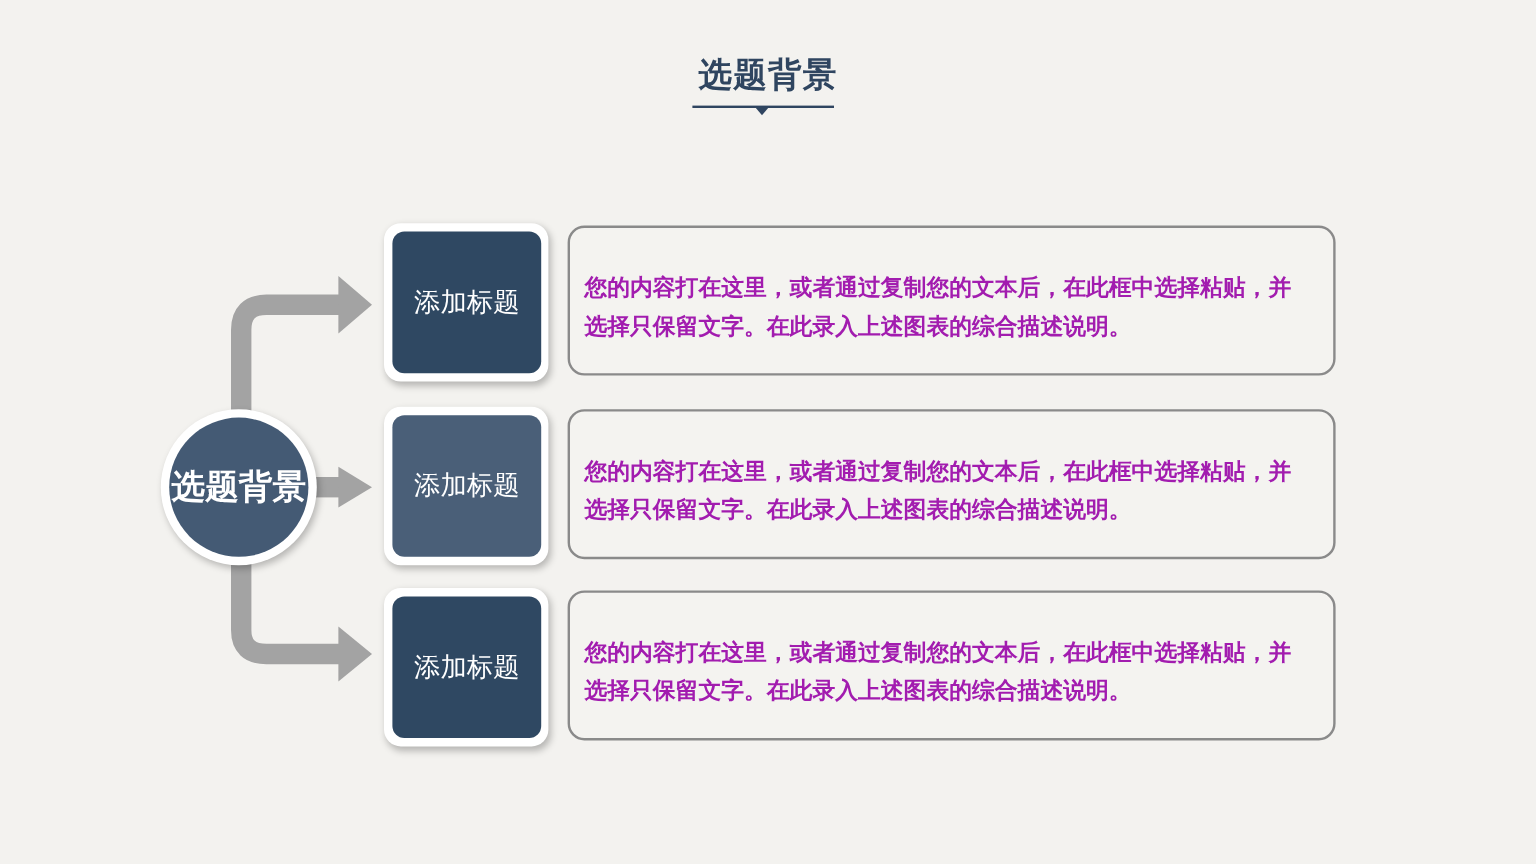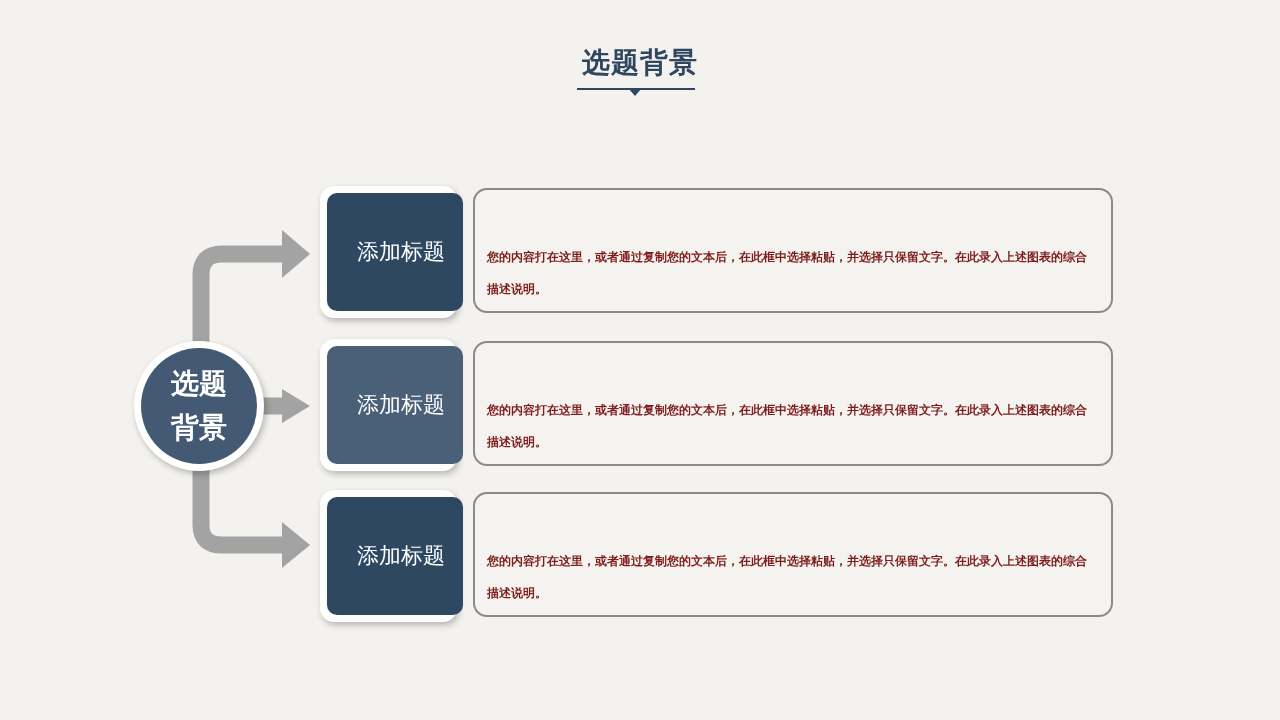--- a/index.html
+++ b/index.html
@@ -8,29 +8,29 @@
   .title { position:absolute; left:0; width:1280px; top:40px; text-align:center;
            font-size:28px; font-weight:bold; color:#2f4560; letter-spacing:1px; line-height:46px; }
   .title-line { position:absolute; left:577px; top:88px; width:118px; height:2px; background:#2f4560; }
   .title-caret { position:absolute; left:629px; top:89px; width:0; height:0;
                  border-left:6px solid transparent; border-right:6px solid transparent; border-top:7px solid #2f4560; }
   svg.arrows { position:absolute; left:0; top:0; }
   .hub { position:absolute; left:134px; top:341px; width:130px; height:130px; border-radius:50%;
          background:#fff; box-shadow:2px 3px 6px rgba(0,0,0,0.25); }
   .hub-inner { position:absolute; left:7px; top:7px; width:116px; height:116px; border-radius:50%;
                background:#445a74; color:#fff; font-weight:bold; font-size:28px; line-height:44px;
-               display:flex; flex-direction:column; align-items:center; justify-content:center; }
+               display:flex; flex-direction:row; align-items:center; justify-content:center; }
   .tile { position:absolute; left:320px; width:137px; height:132px; background:#fff; border-radius:14px;
           box-shadow:2px 3px 6px rgba(0,0,0,0.25); }
   .tile-inner { position:absolute; left:7px; top:7px; width:124px; height:118px; border-radius:10px;
-                color:#fff; font-size:22px; display:flex; align-items:center; justify-content:center;padding-left:12px; }
+                color:#fff; font-size:22px; display:flex; align-items:center; justify-content:center; }
   .card { position:absolute; left:473px; width:640px; height:125px; border:2px solid #8a8a8a;
           border-radius:14px; background:#f4f3f0; box-sizing:border-box; }
-  .card-text { position:absolute; left:12px; top:34px; width:600px; font-size:12px; font-weight:bold;
-               color:#7f1d1d; line-height:32px; font-family:"DejaVu Serif","Liberation Serif",serif;margin-top:17px; }
+  .card-text { position:absolute; left:12px; top:34px; width:600px; font-size:19px; font-weight:bold;
+               color:#a21caf; line-height:32px; font-family:"DejaVu Serif","Liberation Serif",serif; }
 </style>
 </head>
 <body>
 
 <div class="title">选题背景</div>
 <div class="title-line"></div>
 <div class="title-caret"></div>
 
 <svg class="arrows" width="1280" height="720">
   <g fill="none" stroke="#a3a3a3" stroke-width="17">

